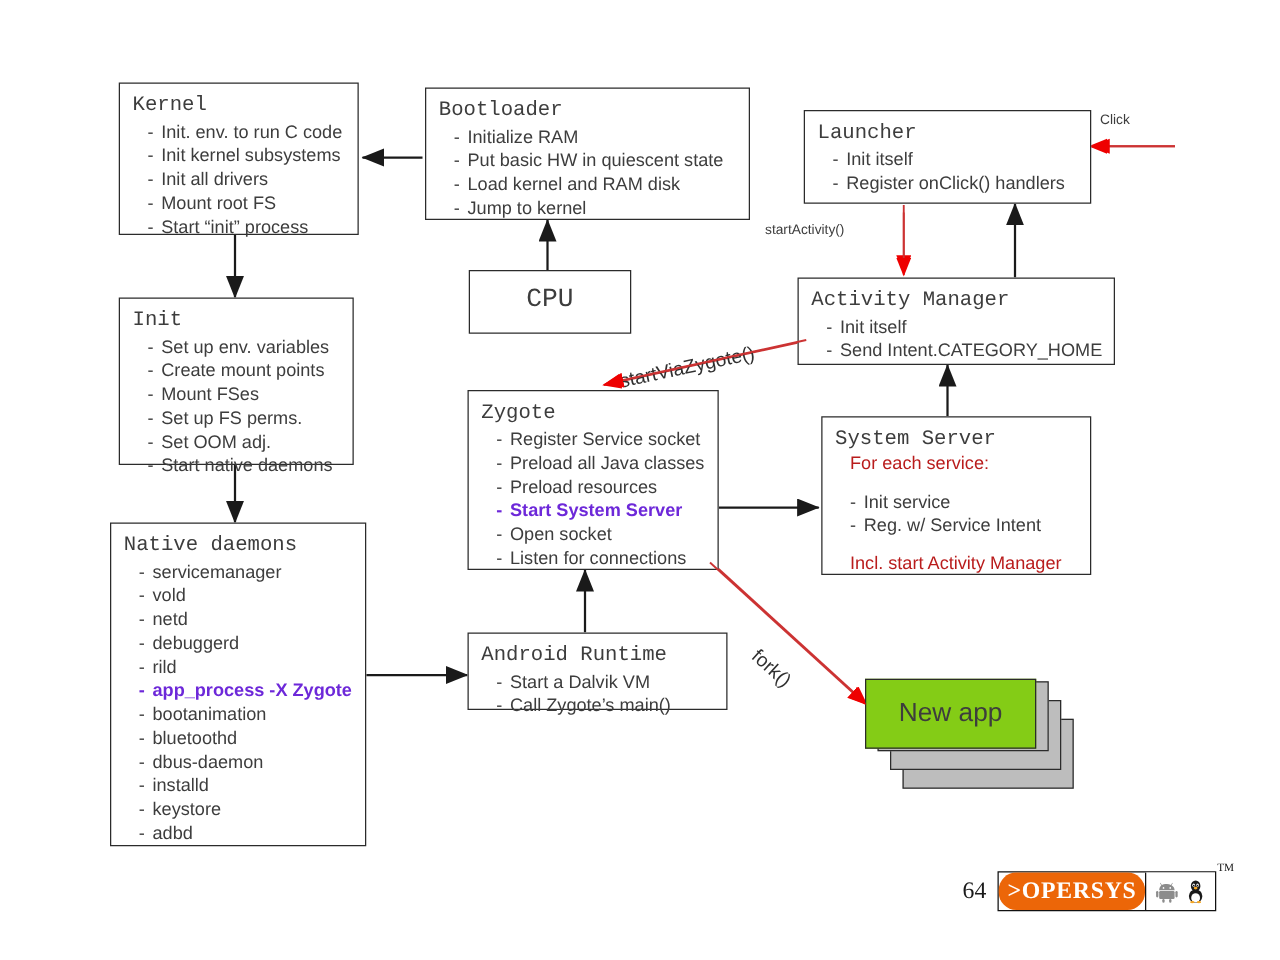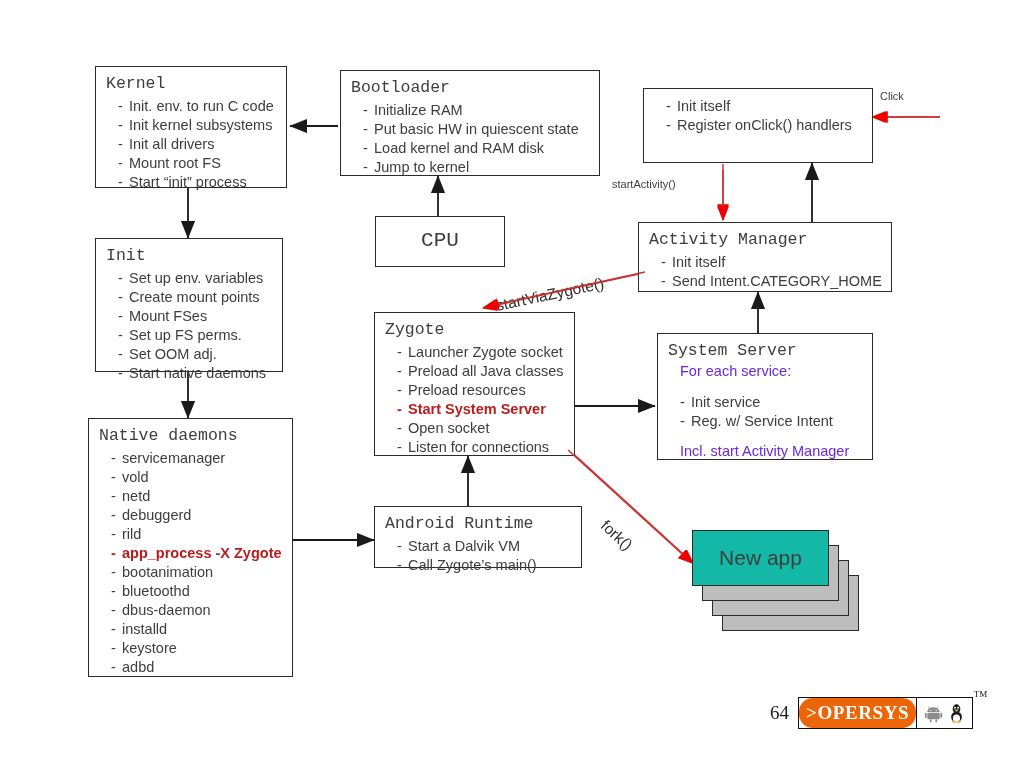--- a/index.html
+++ b/index.html
@@ -51,26 +51,26 @@
     padding-left: 11px;
   }
   .box ul li::before {
     content: "-";
     position: absolute;
     left: 0;
     top: 0;
   }
   .box ul li.bold {
     font-weight: bold;
-    color: #b91c1c;
+    color: #6d28d9;
   }
   .plain {
     font-size: 14.5px;
     line-height: 1.31;
-    color: #6d28d9;
+    color: #b91c1c;
     white-space: nowrap;
     padding-left: 12px;
   }
   .gap { height: 11px; }
   .center-title {
     display: flex;
     align-items: center;
     justify-content: center;
     height: 100%;
   }
@@ -116,24 +116,25 @@
     position: absolute;
     z-index: 5;
   }
   .card {
     position: absolute;
     box-sizing: border-box;
     border: 1.6px solid #2b2b2b;
     background: #bdbdbd;
   }
   .card.front {
-    background: #14b8a6;
+    background: #84cc16;
     display: flex;
     align-items: center;
     justify-content: center;
+    margin-top: 13px;
   }
   .card.front span {
     font-size: 21px;
     color: #3d3d3d;
   }
 
   
   #footer {
     position: absolute;
     left: 770px;
@@ -287,21 +288,21 @@
     <div class="title">Android Runtime</div>
     <ul>
       <li>Start a Dalvik VM</li>
       <li>Call Zygote’s main()</li>
     </ul>
   </div>
 
   <div class="box" id="box-zygote" style="left:374px; top:312px; width:201px; height:144px;">
     <div class="title">Zygote</div>
     <ul>
-      <li>Launcher Zygote socket</li>
+      <li>Register Service socket</li>
       <li>Preload all Java classes</li>
       <li>Preload resources</li>
       <li class="bold">Start System Server</li>
       <li>Open socket</li>
       <li>Listen for connections</li>
     </ul>
   </div>
 
   <div class="box" id="box-sysserver" style="left:657px; top:333px; width:216px; height:127px;">
     <div class="title">System Server</div>
@@ -316,20 +317,21 @@
 
   <div class="box" id="box-amgr" style="left:638px; top:222px; width:254px; height:70px;">
     <div class="title">Activity Manager</div>
     <ul>
       <li>Init itself</li>
       <li>Send Intent.CATEGORY_HOME</li>
     </ul>
   </div>
 
   <div class="box" id="box-launcher" style="left:643px; top:88px; width:230px; height:75px;">
+    <div class="title">Launcher</div>
     <ul>
       <li>Init itself</li>
       <li>Register onClick() handlers</li>
     </ul>
   </div>
 
   <div id="newapp-stack" style="left:692px; top:530px; width:180px; height:110px;">
     <div class="card" style="left:30px; top:45px; width:137px; height:56px;"></div>
     <div class="card" style="left:20px; top:30px; width:137px; height:56px;"></div>
     <div class="card" style="left:10px; top:15px; width:137px; height:56px;"></div>

